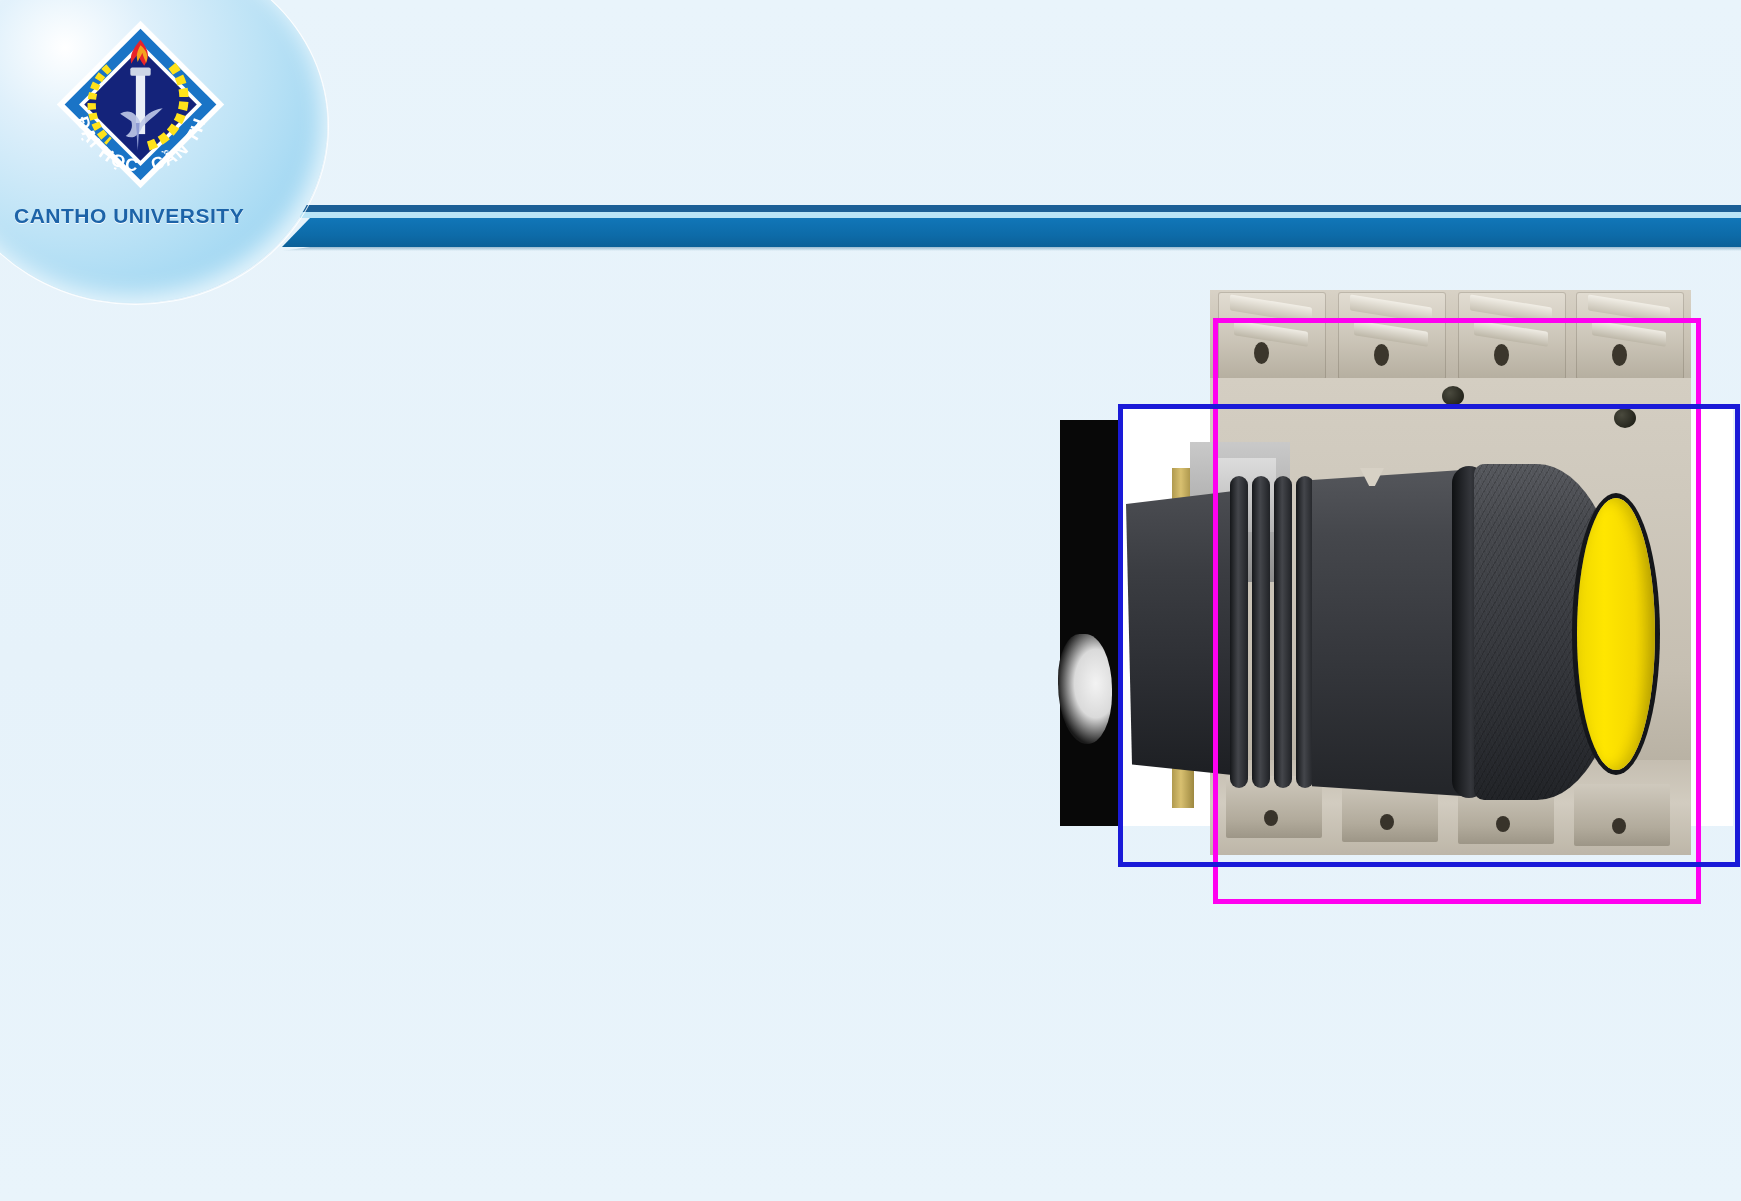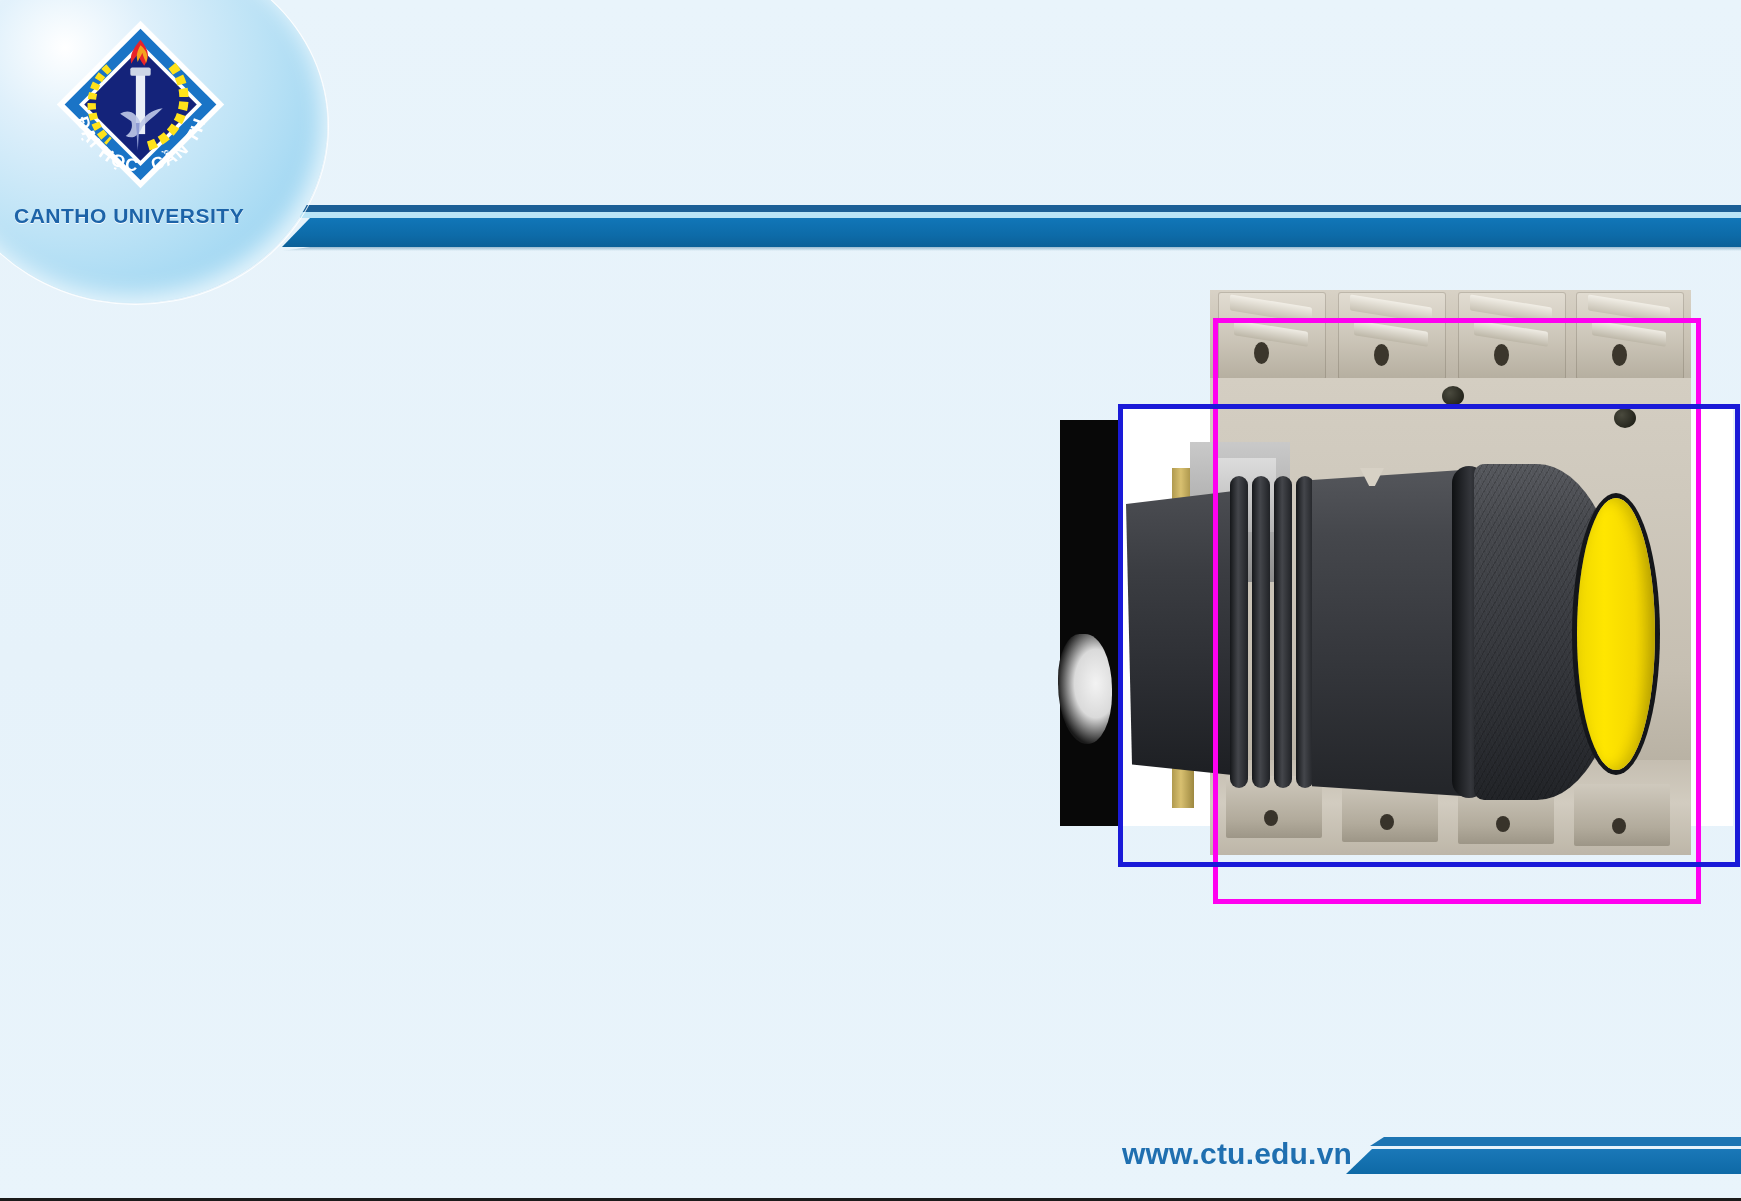--- a/index.html
+++ b/index.html
@@ -353,20 +353,14 @@
       <div class="ring-dark"></div>
       <div class="bezel"></div>
       <div class="bezel-grain"></div>
       <div class="yellow-face"></div>
     </div>
 
     <div class="bbox bbox-magenta"></div>
     <div class="bbox bbox-blue"></div>
   </div>
 
-  <div class="footer">
-    <div class="footer-url">www.ctu.edu.vn</div>
-    <div class="footer-bar-top"></div>
-    <div class="footer-bar-main"></div>
-    <div class="footer-rule"></div>
-  </div>
 
 </div>
 
 </body></html>

